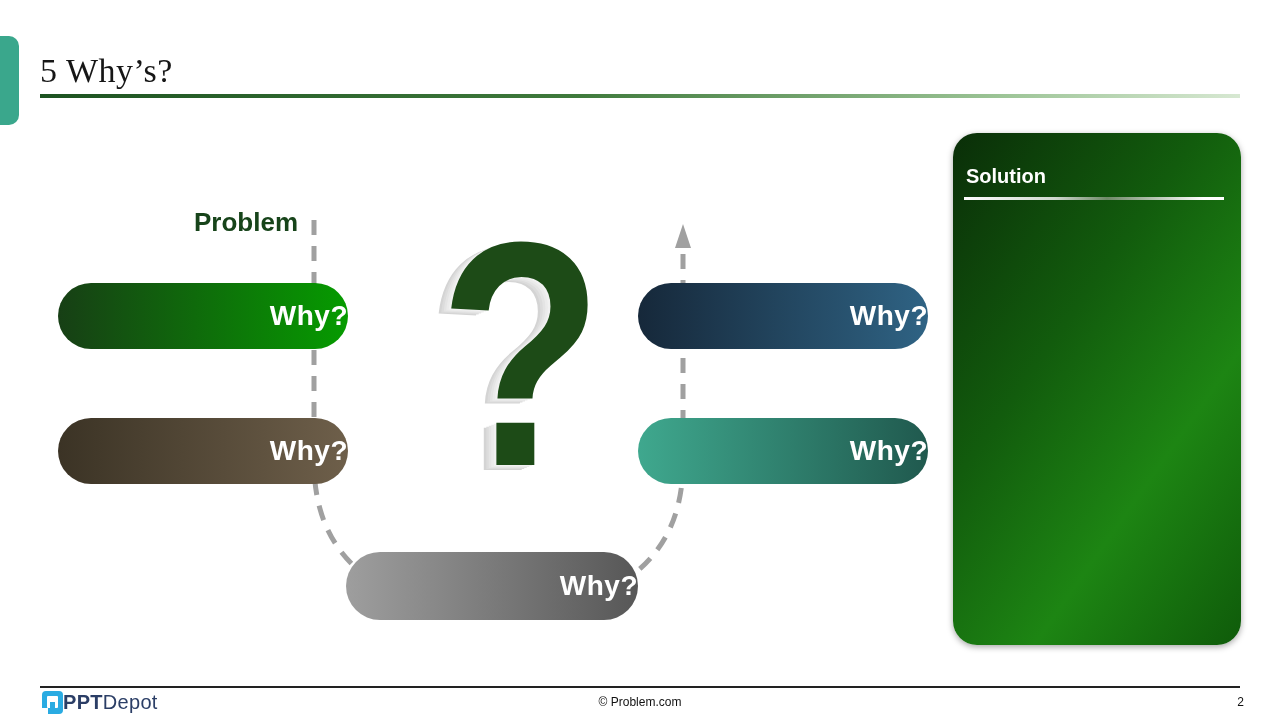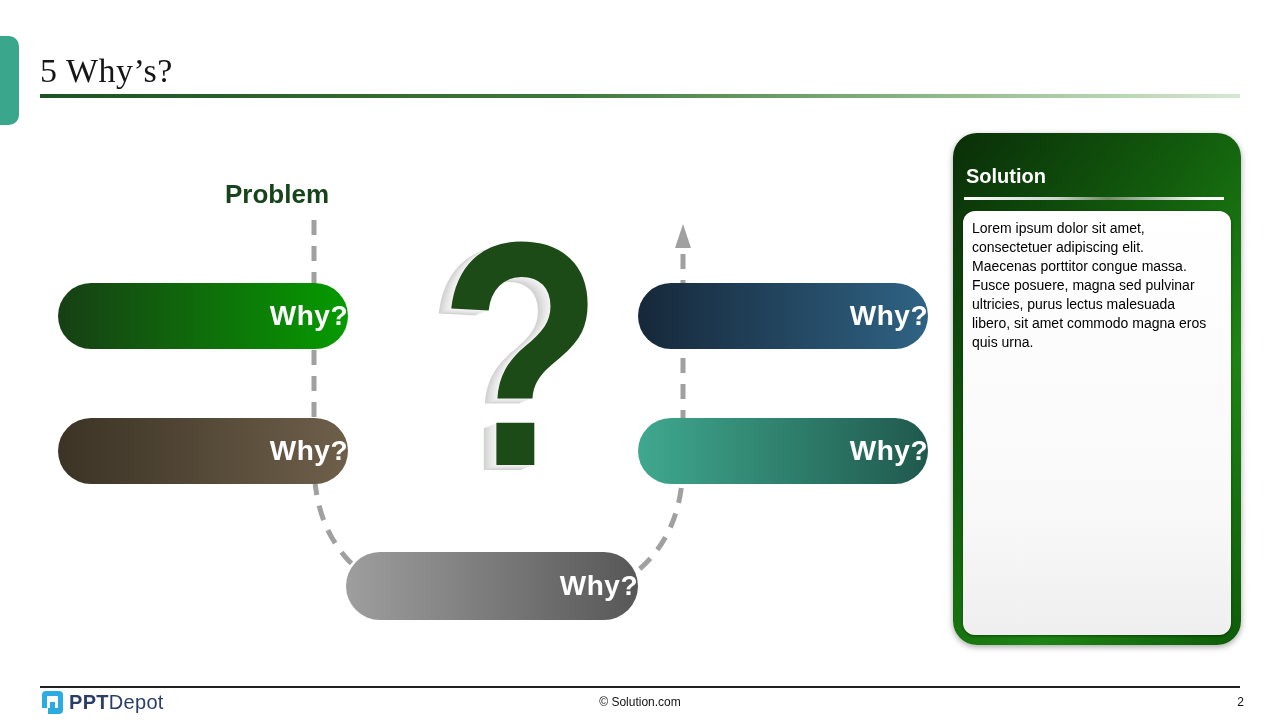--- a/index.html
+++ b/index.html
@@ -28,21 +28,21 @@
   
   svg.paths { position:absolute; left:0; top:0; z-index:1; }
   .dash { fill:none; stroke:#a0a0a0; stroke-width:5; stroke-dasharray:15 11; }
   .arrowhead { fill:#a0a0a0; }
 
   
   .col-label {
     position:absolute; top:179px; width:220px; text-align:center;
     font-size:26px; font-weight:bold; color:#17441a; z-index:2;
   }
-  .label-problem { left:167px; }
+  .label-problem { left:136px;margin-top:28px; }
   .label-rootcause { left:642px; }
 
   
   .pill {
     position:absolute; width:290px; height:66px; border-radius:33px;
     display:flex; align-items:center; justify-content:flex-end; z-index:2;
   }
   .pill span {
     color:#ffffff; font-size:28px; font-weight:bold; letter-spacing:.5px;
   }
@@ -83,21 +83,21 @@
     box-shadow:0 1px 3px rgba(0,0,0,.45);
   }
   .panel-text {
     padding:8px 22px 8px 9px; font-size:14px; line-height:19px; color:#000000;
   }
 
   
   .footer-line {
     position:absolute; left:40px; top:686px; width:1200px; height:2px; background:#222222;
   }
-  .logo { position:absolute; left:42px; top:691px; display:flex; align-items:center; gap:6px; }
+  .logo { position:absolute; left:42px; top:691px; display:flex; align-items:center; }
   .logo-text { font-size:20px; color:#2b3e66; letter-spacing:.3px; }
   .logo-text b { font-weight:bold; }
   .footer-copy {
     position:absolute; left:0; top:695px; width:1280px; text-align:center;
     font-size:12px; color:#111111;
   }
   .page-num {
     position:absolute; right:36px; top:695px; font-size:12px; color:#111111;
   }
 </style>
@@ -132,31 +132,28 @@
   </div>
   <div class="pill pill-bc" style="background: linear-gradient(90deg, rgb(158, 158, 158), rgb(87, 87, 87));">
     <span>Why?</span>
   </div>
 
   <div class="qmark">?</div>
 
   <div class="panel">
     <div class="panel-title">Solution</div>
     <div class="panel-divider"></div>
-    <div class="panel-box">
-      <div class="panel-text">Lorem ipsum dolor sit amet, consectetuer adipiscing elit. Maecenas porttitor congue massa. Fusce posuere, magna sed pulvinar ultricies, purus lectus malesuada libero, sit amet commodo magna eros quis urna.</div>
-    </div>
   </div>
 
   <div class="footer-line"></div>
   <div class="logo">
     <svg width="21" height="23" viewBox="0 0 21 23">
       <rect x="0" y="0" width="21" height="23" rx="4" fill="#2aabe2"></rect>
       <rect x="5" y="5" width="11" height="12" rx="1" fill="#ffffff"></rect>
       <rect x="0" y="17" width="6" height="6" fill="#ffffff"></rect>
       <rect x="8" y="11" width="5" height="6" fill="#2aabe2"></rect>
     </svg>
     <span class="logo-text"><b>PPT</b><span>Depot</span></span>
   </div>
-  <div class="footer-copy">© Solution.com</div>
+  <div class="footer-copy">© Problem.com</div>
   <div class="page-num">2</div>
 
 </div>
 
 </body></html>

